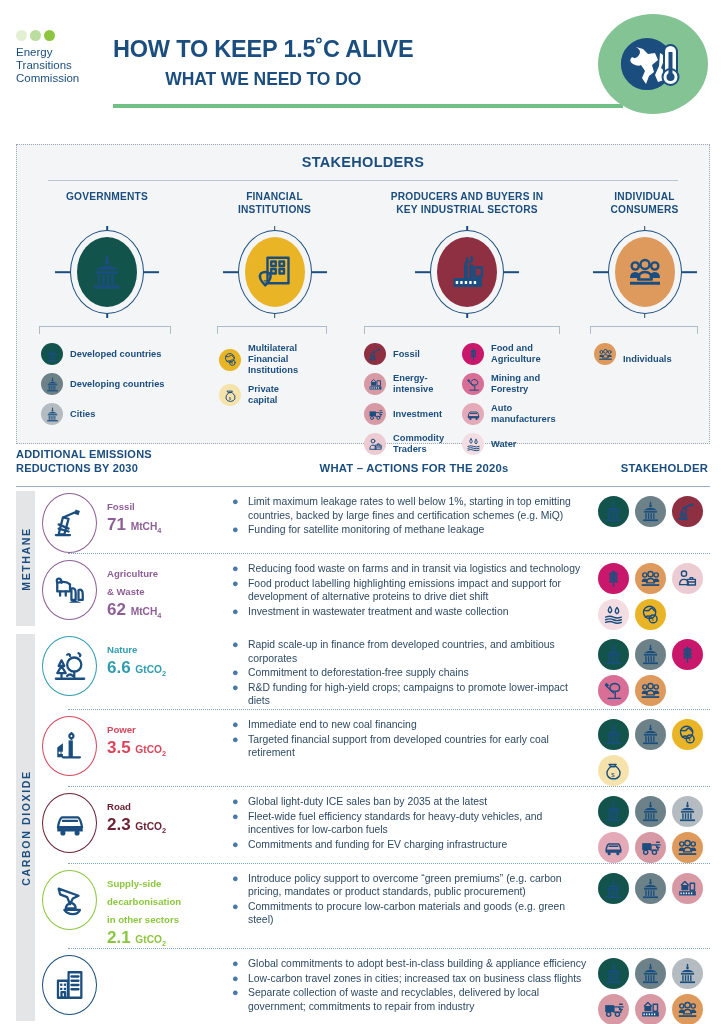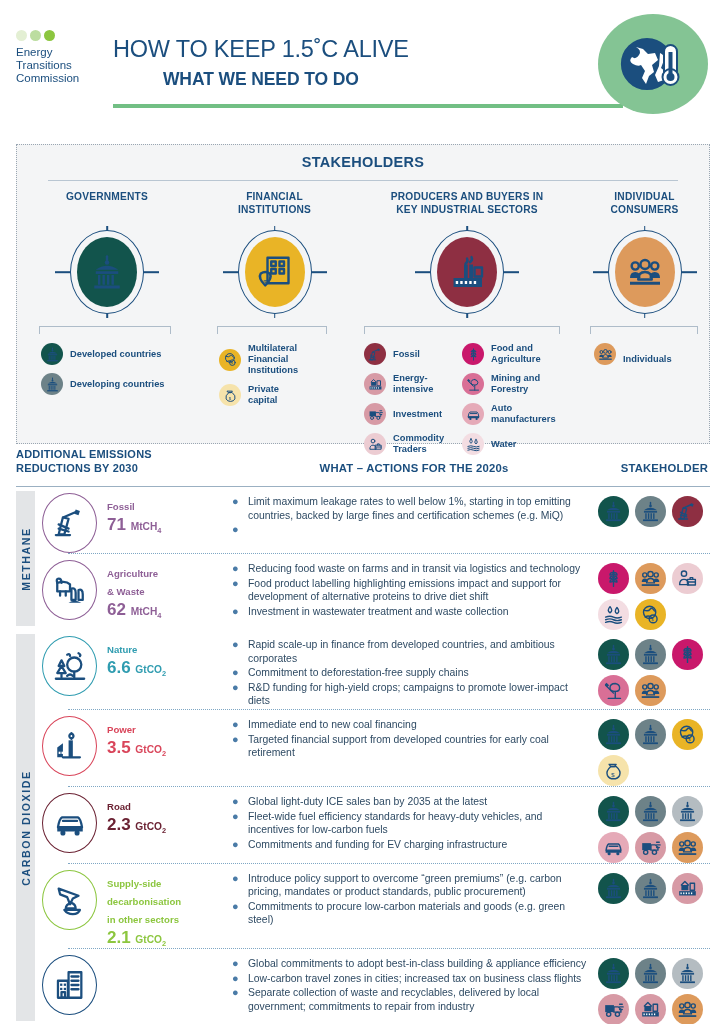--- a/index.html
+++ b/index.html
@@ -15,21 +15,21 @@
   
   .header { position: relative; height: 128px; }
   .logo { position: absolute; left: 16px; top: 30px; width: 92px; }
   .logo-dots { display: flex; gap: 3px; margin-bottom: 5px; }
   .logo-dots i { width: 11px; height: 11px; border-radius: 50%; display:block; }
   .logo-text {
     font-size: 11.5px; line-height: 13.2px; color: #1b4e7e; font-weight: 400;
   }
   .title-block { position: absolute; left: 113px; top: 36px; }
   .title-main {
-    font-size: 23.5px; font-weight: normal; color: #1b4e7e;
+    font-size: 23.5px; font-weight: bold; color: #1b4e7e;
     letter-spacing: -0.2px; line-height: 26px;
   }
   .title-sub {
     font-size: 17.5px; font-weight: bold; color: #1b4e7e;
     margin-top: 7px; letter-spacing: -0.1px; text-align: center;
   }
   .title-rule {
     position: absolute; left: 113px; top: 104px; width: 510px; height: 4px;
     background: #72bf84;
   }
@@ -272,20 +272,36 @@
                   <rect x="4.5" y="11.5" width="15" height="1.8" fill="#1b4e7e"></rect>
                   <rect x="6" y="14" width="1.6" height="6.5" fill="#1b4e7e"></rect>
                   <rect x="9" y="14" width="1.6" height="6.5" fill="#1b4e7e"></rect>
                   <rect x="12" y="14" width="1.6" height="6.5" fill="#1b4e7e"></rect>
                   <rect x="15" y="14" width="1.6" height="6.5" fill="#1b4e7e"></rect>
                   <rect x="3.5" y="21" width="17" height="2" fill="#1b4e7e"></rect>
                 </svg>
               </span>
               <span class="sub-label">Developing countries</span>
             </div>
+            <div class="sub-item">
+              <span class="bubble" style="background:#b4bcc1">
+                <svg width="15" height="15" viewBox="0 0 24 24">
+                  <path d="M12 1.6 v2.2" stroke="#1b4e7e" fill="none" stroke-width="1.6" stroke-linejoin="round" stroke-linecap="round"></path>
+                  <circle cx="12" cy="5.6" r="1.5" fill="#1b4e7e"></circle>
+                  <path d="M4.5 10.5 q7.5-5.5 15 0 z" fill="#1b4e7e"></path>
+                  <rect x="4.5" y="11.5" width="15" height="1.8" fill="#1b4e7e"></rect>
+                  <rect x="6" y="14" width="1.6" height="6.5" fill="#1b4e7e"></rect>
+                  <rect x="9" y="14" width="1.6" height="6.5" fill="#1b4e7e"></rect>
+                  <rect x="12" y="14" width="1.6" height="6.5" fill="#1b4e7e"></rect>
+                  <rect x="15" y="14" width="1.6" height="6.5" fill="#1b4e7e"></rect>
+                  <rect x="3.5" y="21" width="17" height="2" fill="#1b4e7e"></rect>
+                </svg>
+              </span>
+              <span class="sub-label">Cities</span>
+            </div>
           </div>
         </div>
         <div class="stake-col c1">
           <div class="sc-label">
             <div>FINANCIAL</div>
             <div>INSTITUTIONS</div>
           </div>
           <div class="crosshair">
             <div class="vline"></div>
             <div class="hline"></div>
@@ -529,20 +545,21 @@
                 </span>
                 <span class="metric-txt"><span class="metric-name" style="color:#8e5f96">Fossil</span><div class="metric-val" style="color:#8e5f96">71 <span class="u">MtCH<sub>4</sub></span></div></span>
               </div>
               <div class="cell-actions">
                 <div class="bullet">
                   <span class="dot">●</span>
                   <span>Limit maximum leakage rates to well below 1%, starting in top emitting countries, backed by large fines and certification schemes (e.g. MiQ)</span>
                 </div>
                 <div class="bullet">
                   <span class="dot">●</span>
+                  <span>Funding for satellite monitoring of methane leakage</span>
                 </div>
               </div>
               <div class="cell-stake">
                 <span class="chip" style="background:#12544c">
                   <svg width="21" height="21" viewBox="0 0 24 24">
                     <path d="M12 1.6 v2.2" stroke="#1b4e7e" fill="none" stroke-width="1.6" stroke-linejoin="round" stroke-linecap="round"></path>
                     <circle cx="12" cy="5.6" r="1.5" fill="#1b4e7e"></circle>
                     <path d="M4.5 10.5 q7.5-5.5 15 0 z" fill="#1b4e7e"></path>
                     <rect x="4.5" y="11.5" width="15" height="1.8" fill="#1b4e7e"></rect>
                     <rect x="6" y="14" width="1.6" height="6.5" fill="#1b4e7e"></rect>

